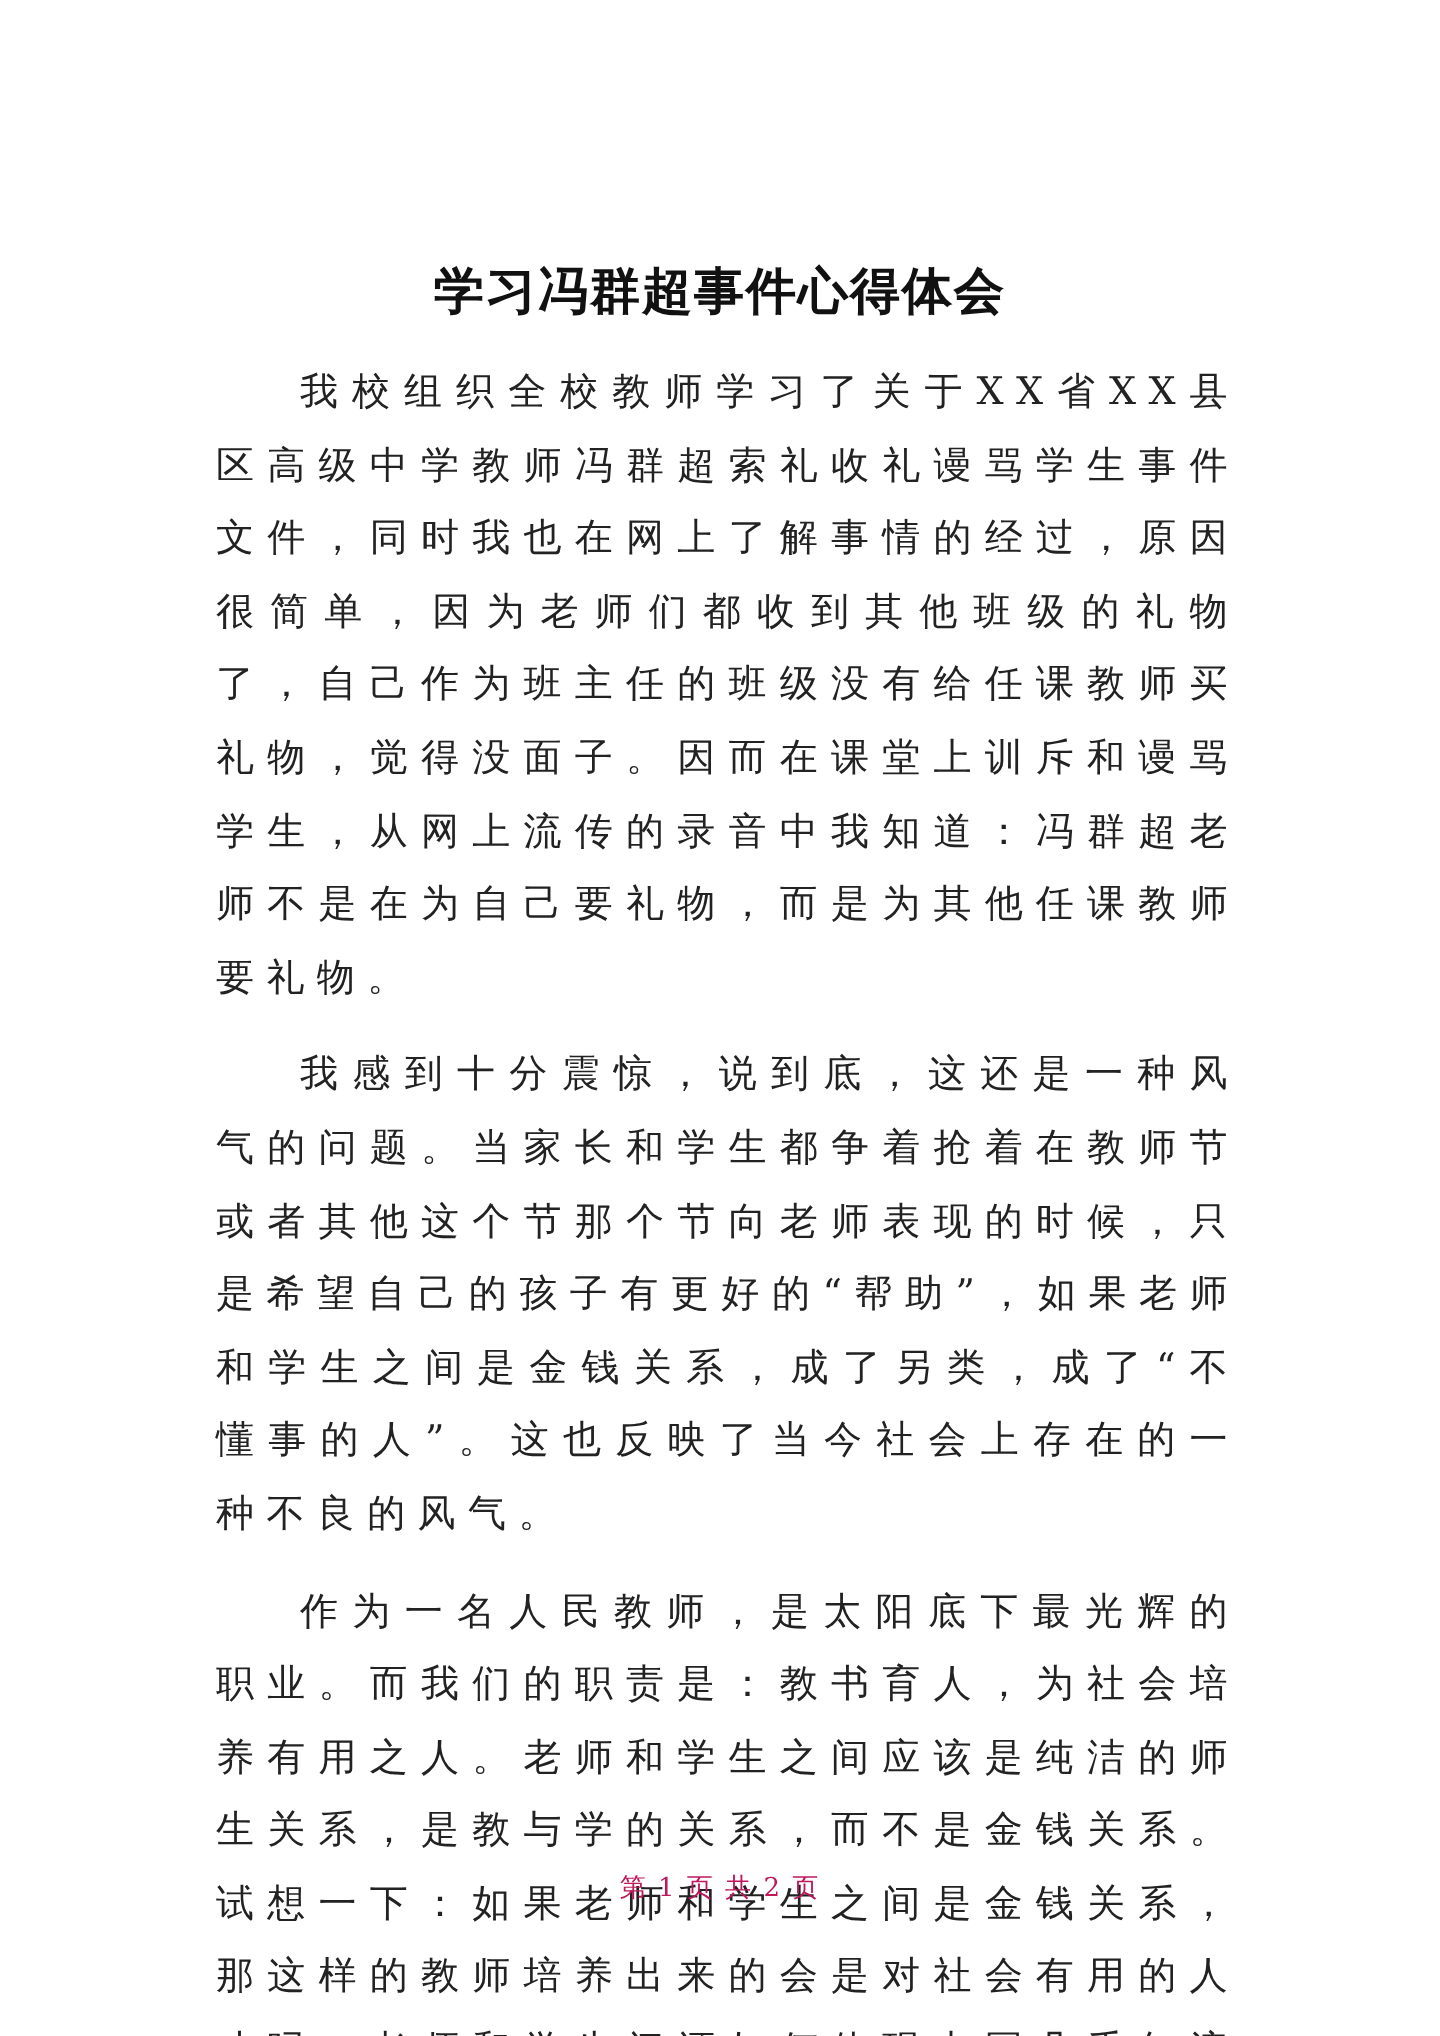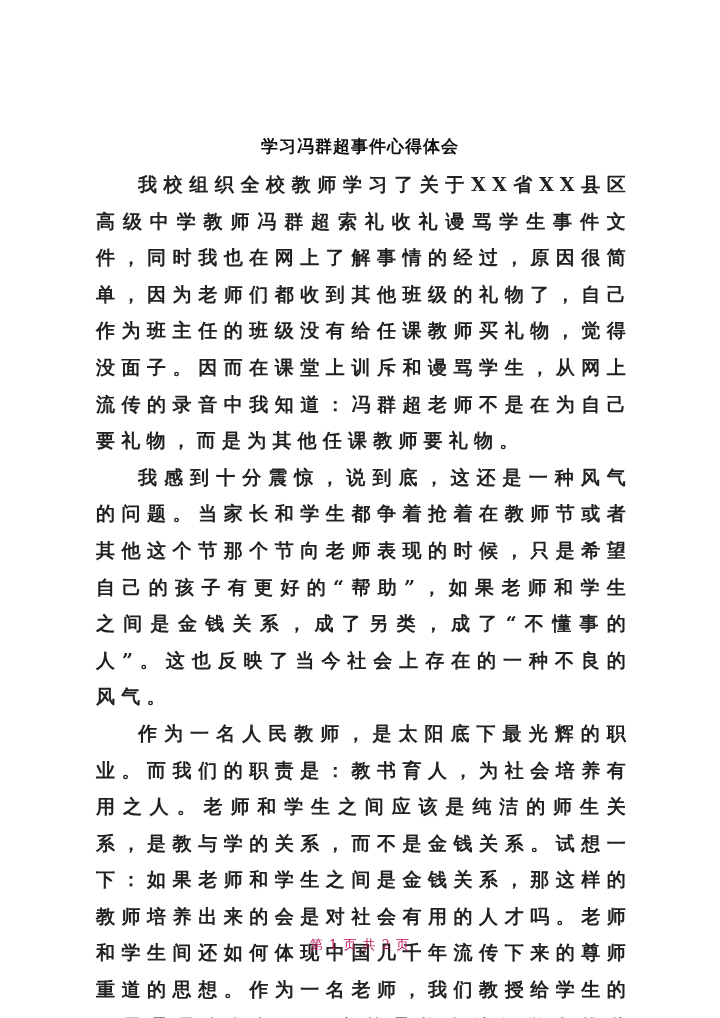--- a/index.html
+++ b/index.html
@@ -22,43 +22,42 @@
       background: #ffffff;
     }
     .title {
       position: absolute;
       left: 0;
       top: 128px;
       width: 720px;
       text-align: center;
       font-family: "DejaVu Sans", sans-serif;
       font-weight: bold;
-      font-size: 17px;
+      font-size: 25px;
       line-height: 36px;
       letter-spacing: 1px;
       color: #111111;
       margin: 0;
     }
     .body-text {
       position: absolute;
       left: 96px;
       top: 166px;
       width: 536px;
       font-family: "DejaVu Serif", serif;
       font-size: 19px;
       line-height: 36.6px;
       letter-spacing: 6.2px;
       color: #222222;
     }
     .para {
-      margin: 0;
+      margin: 12px;
       text-indent: 42px;
       text-align: justify;
       word-break: break-all;
-      font-weight: bold;
     }
     .footer {
       position: absolute;
       left: 0;
       top: 936px;
       width: 720px;
       text-align: center;
       font-family: "DejaVu Serif", serif;
       font-size: 13px;
       line-height: 18px;

